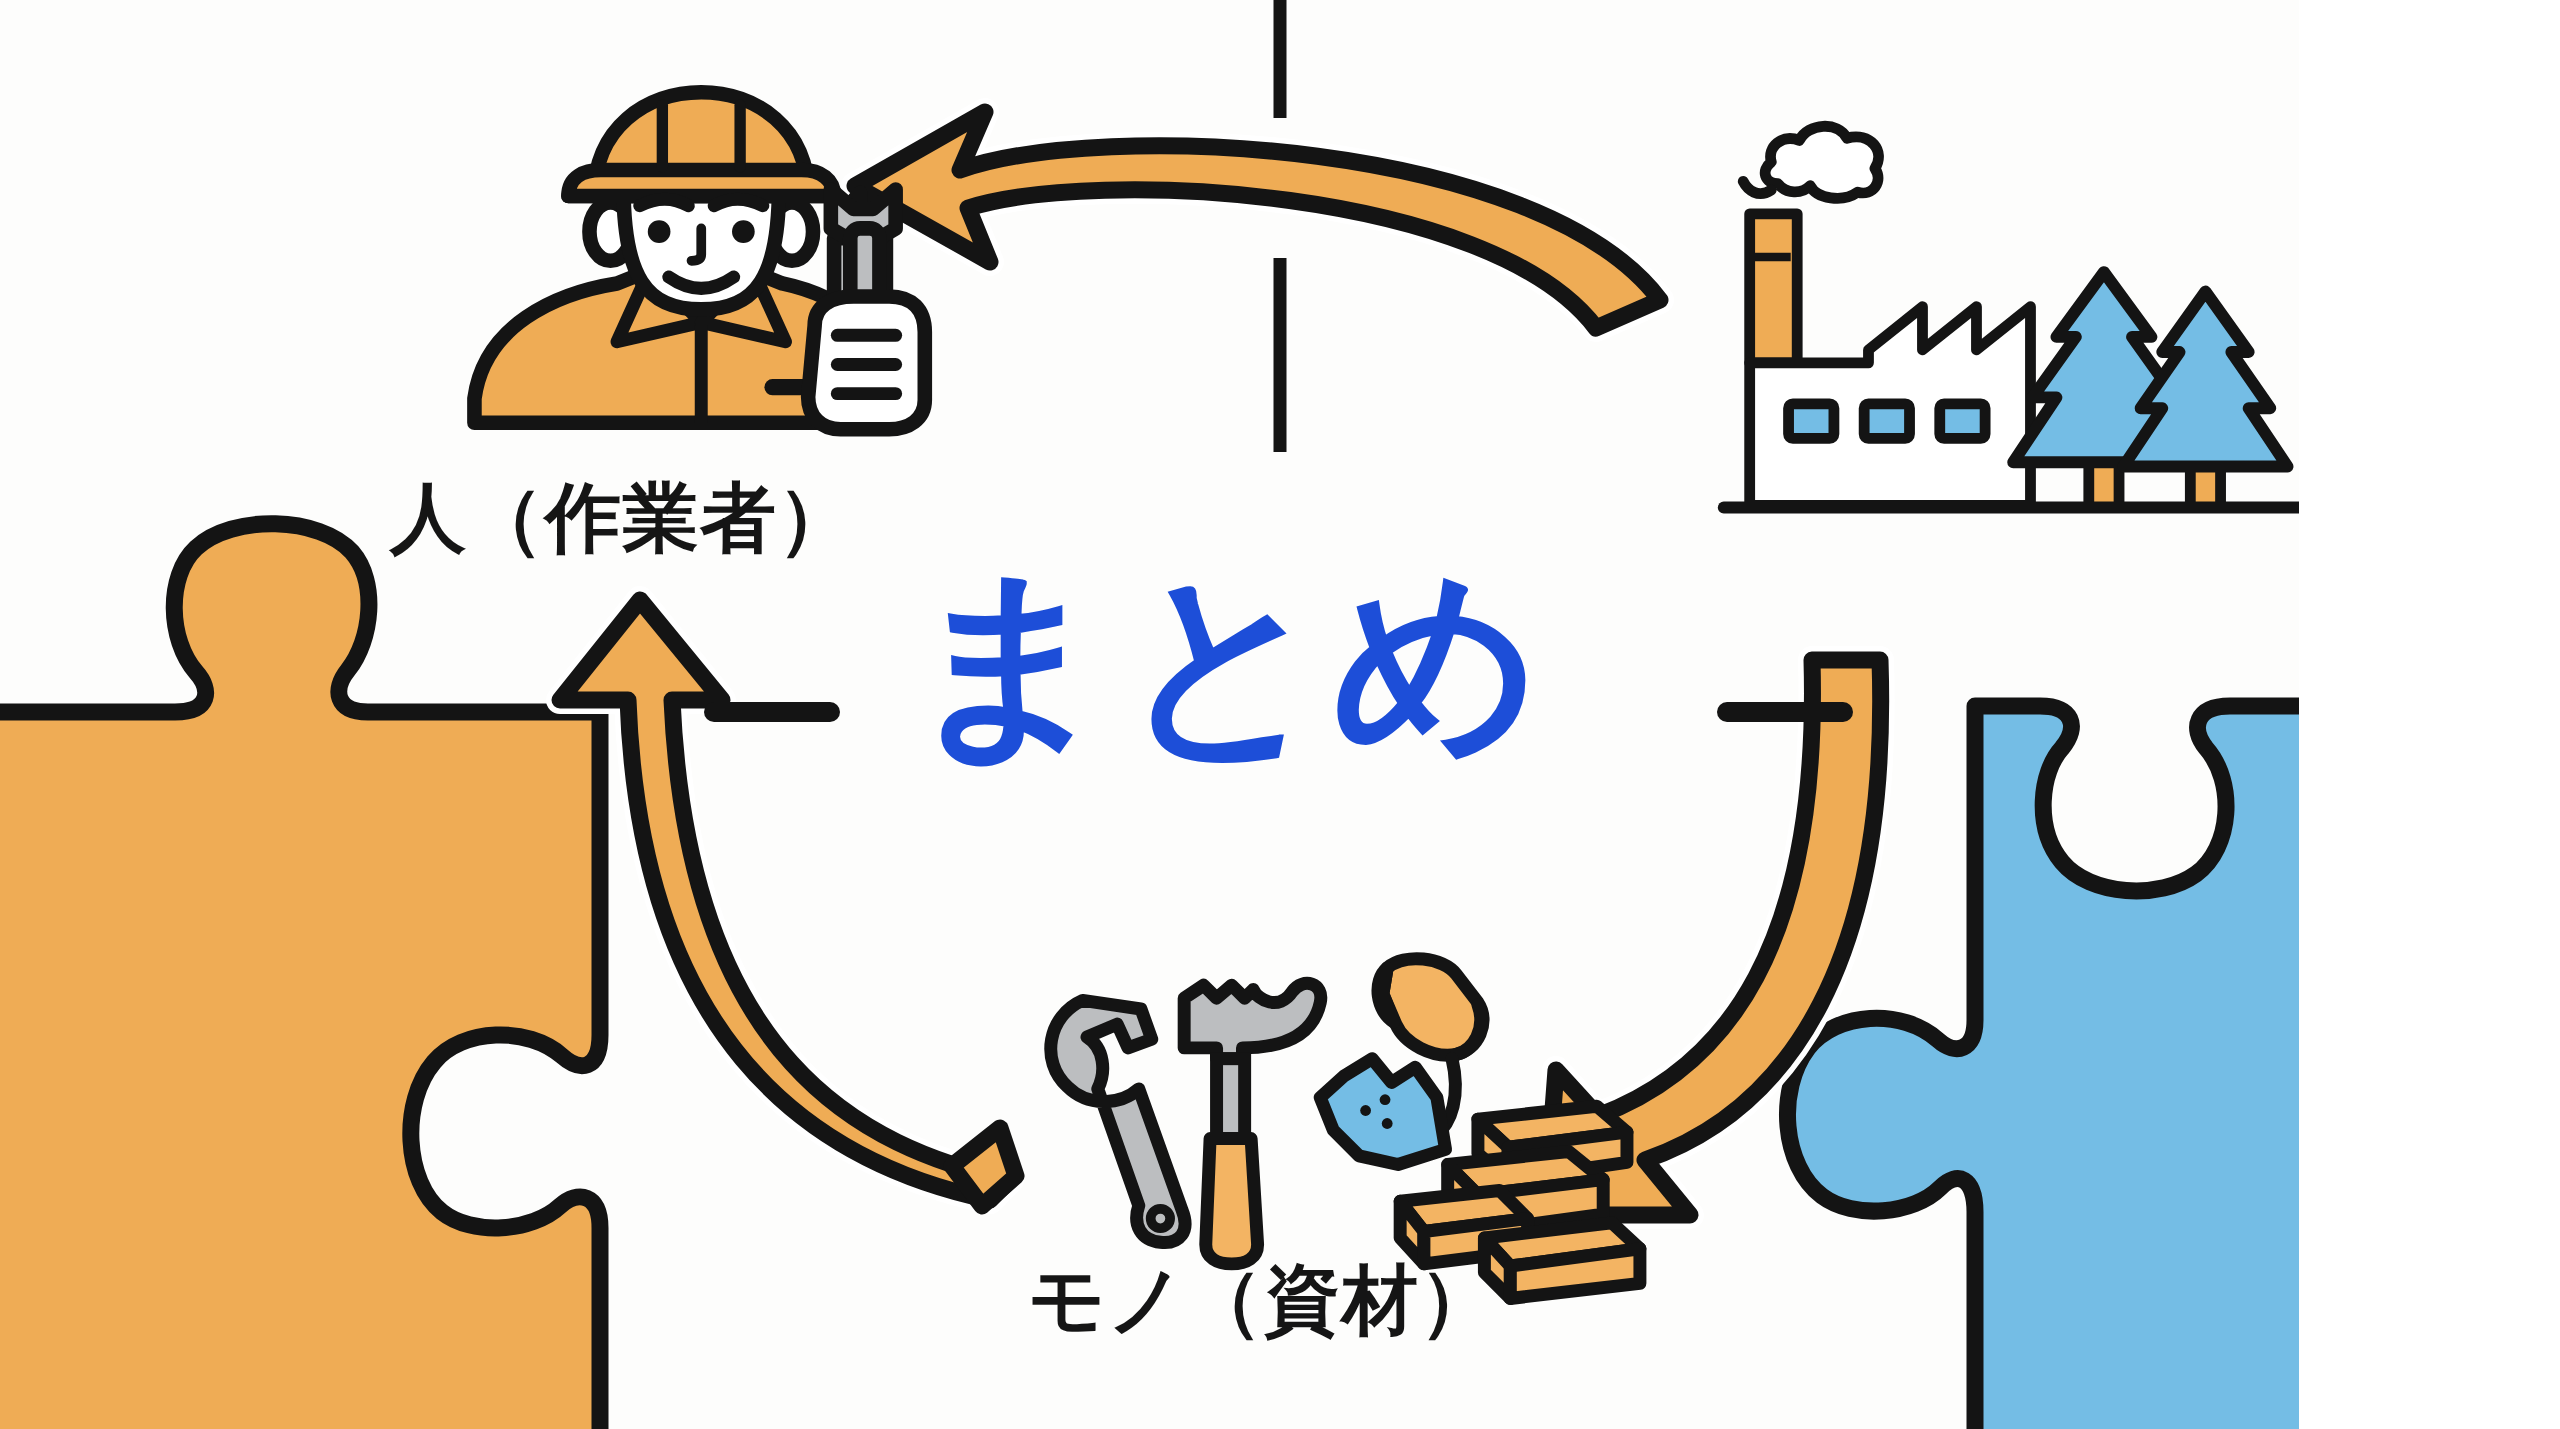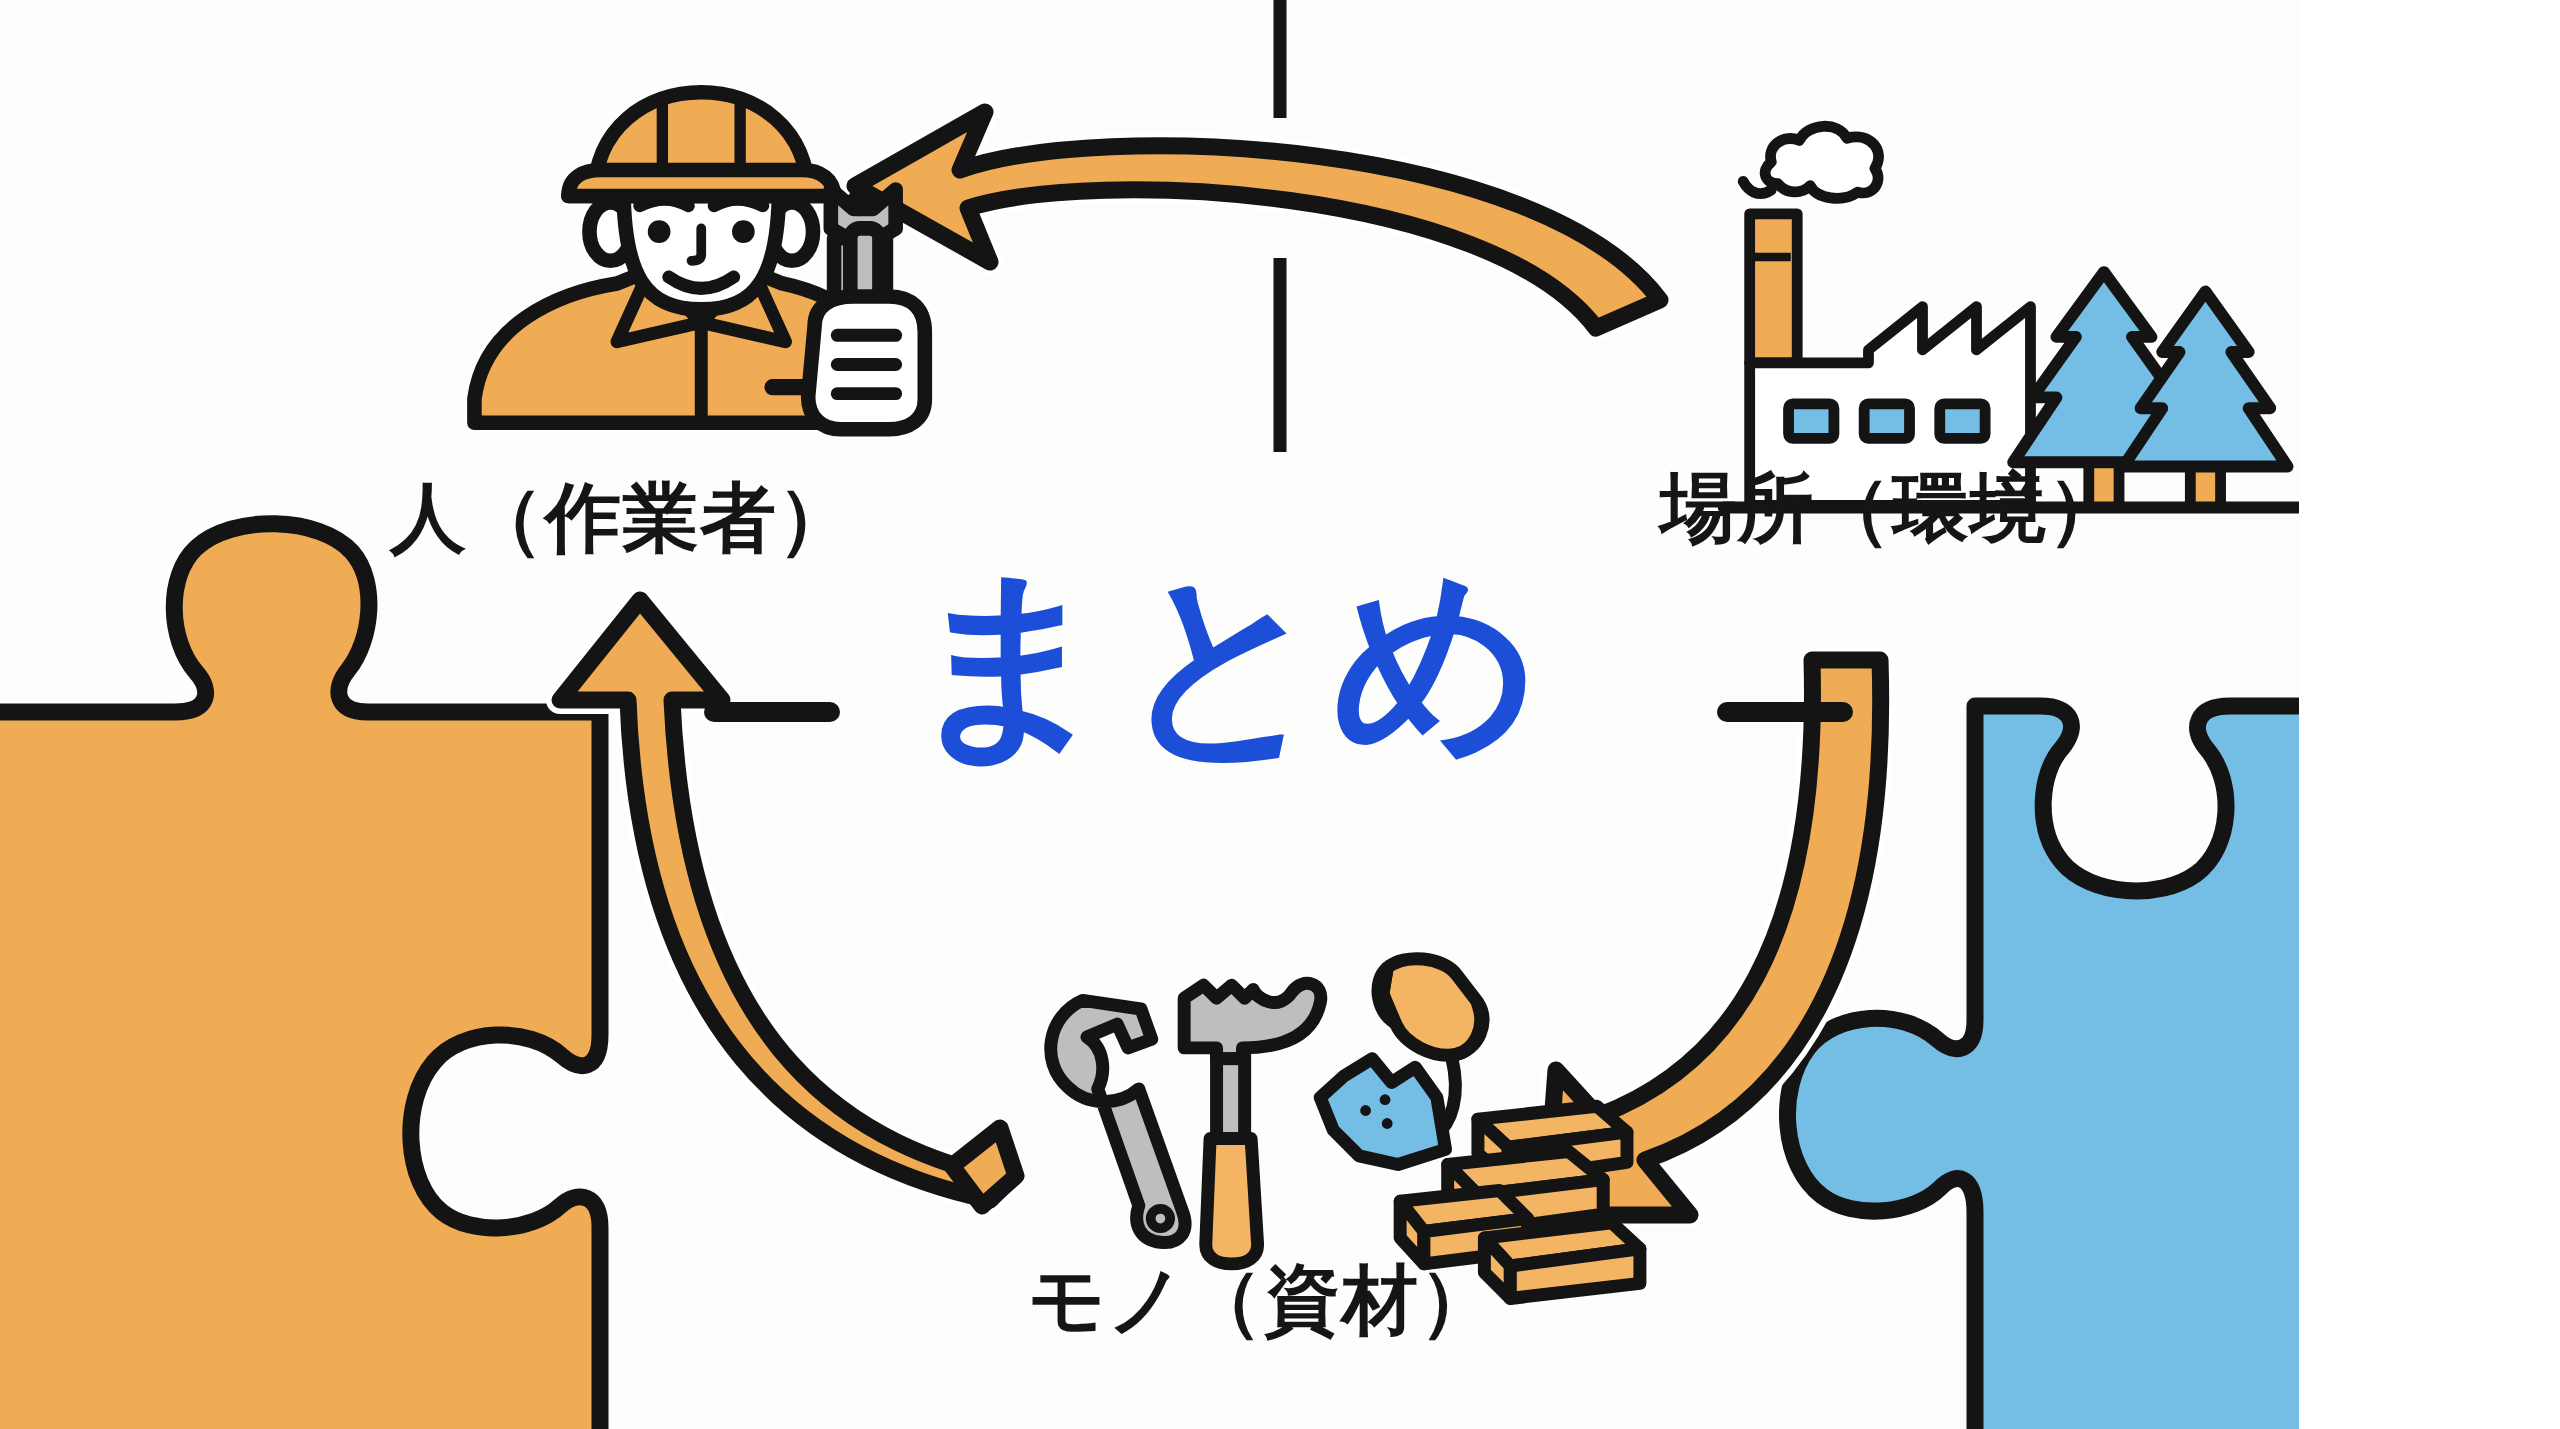--- a/index.html
+++ b/index.html
@@ -324,19 +324,18 @@
         <path d="M 374 256 L 470 244 L 470 274 L 374 286 Z" fill="#F3B463" stroke="#141414" stroke-width="12" stroke-linejoin="round"></path>
         <path d="M 430 262 L 548 248 L 574 272 L 454 288 Z" fill="#F3B463" stroke="#141414" stroke-width="12" stroke-linejoin="round"></path>
         <path d="M 430 262 L 454 288 L 454 318 L 430 294 Z" fill="#F3B463" stroke="#141414" stroke-width="12" stroke-linejoin="round"></path>
         <path d="M 454 288 L 574 272 L 574 304 L 454 318 Z" fill="#F3B463" stroke="#141414" stroke-width="12" stroke-linejoin="round"></path>
       </g>
     </g>
   </svg>
 
   <div class="label node-label" id="label-person">人（作業者）</div>
 
-  <div class="label node-label" id="label-place">場所（環境）</div>
 
   <div class="label node-label" id="label-thing">モノ（資材）</div>
 
   <div id="center-title">まとめ</div>
 
 </div>
 
 </body></html>

